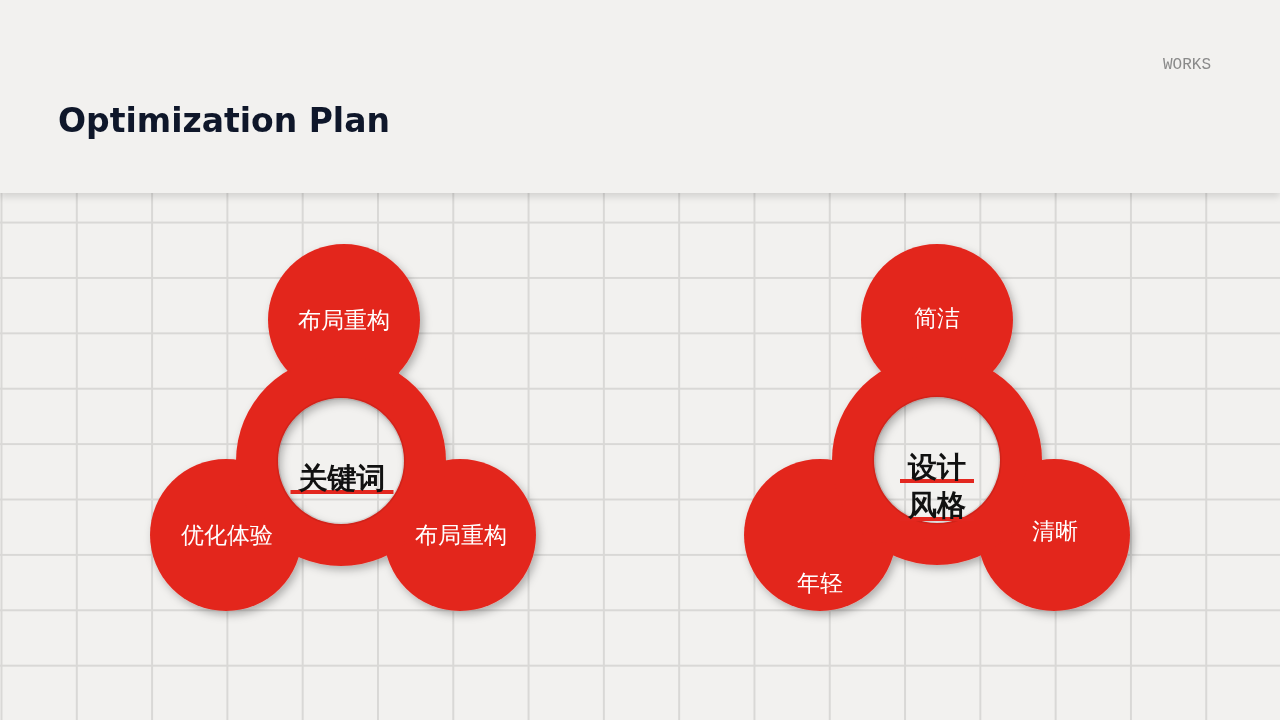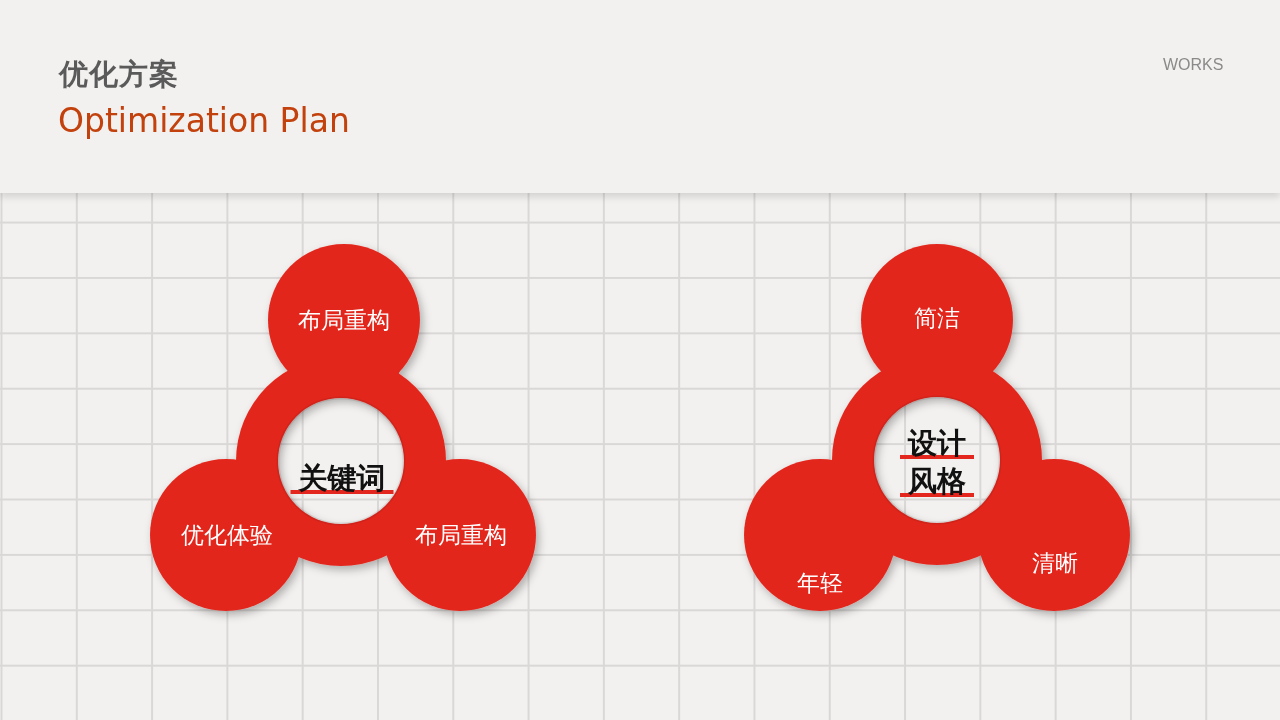--- a/index.html
+++ b/index.html
@@ -18,27 +18,27 @@
     background:#f2f1ef;
     box-shadow: 0 4px 7px rgba(0,0,0,0.13);
     z-index:2;
   }
   .title-cn {
     position:absolute; left:59px; top:55px;
     font-size:29px; font-weight:bold; color:#5a5a5a; letter-spacing:1px;
   }
   .title-en {
     position:absolute; left:58px; top:101px;
-    font-size:33px; font-weight:normal; color:#c2410c;
+    font-size:33px; font-weight:bold; color:#0f172a;
     font-family:"DejaVu Sans", sans-serif;
   }
   .works {
     position:absolute; left:1163px; top:56px;
     font-size:16px; color:#8a8a8a;
-    font-family:Liberation Sans, sans-serif;
+    font-family:Liberation Mono, monospace;
   }
   .diagram { position:absolute; z-index:1; }
   .diagram svg { position:absolute; left:0; top:0; overflow:visible; }
   .lobe-label {
     position:absolute; color:#ffffff; font-size:23px;
     white-space:nowrap; transform:translate(-50%,-50%);
   }
   .center-label {
     position:absolute; color:#111; font-weight:bold; font-size:29px;
     white-space:nowrap; transform:translate(-50%,-50%); text-align:center;
@@ -47,21 +47,20 @@
   .center-label .line .ul {
     position:absolute; left:-8px; right:-8px; bottom:3px; height:4px;
     background:#e3271f; z-index:-1;
   }
   .kw .ul { left:2px; right:2px; bottom:5px; height:3px; }
 </style>
 </head>
 <body>
 
 <div class="header">
-  <div class="title-cn">优化方案</div>
   <div class="title-en">Optimization Plan</div>
   <div class="works">WORKS</div>
 </div>
 
 <div class="diagram" style="left:0;top:0;width:640px;height:720px;font-family:Liberation Serif, serif;">
   <svg width="640" height="720">
     <defs>
       <filter id="sh1" x="-20%" y="-20%" width="140%" height="140%">
         <feDropShadow dx="3" dy="4" stdDeviation="4" flood-color="#000" flood-opacity="0.28"></feDropShadow>
       </filter>
@@ -110,18 +109,18 @@
         <circle cx="937" cy="460" r="105"></circle>
         <path d="M885 370 Q895 410 875 440 L995 440 Q980 410 993 370 Z"></path>
         <path d="M845 462 Q885 470 895 445 L925 540 Q885 545 865 540 Z"></path>
         <path d="M1028 462 Q990 470 980 445 L948 540 Q990 545 1010 540 Z"></path>
       </g>
     </g>
     <circle cx="937" cy="460" r="63" fill="none" stroke="rgba(0,0,0,0.08)" stroke-width="3"></circle>
   </svg>
   <div class="lobe-label" style="left:937px;top:318px;">简洁</div>
   <div class="lobe-label" style="left:820px;top:535px;margin-top:48px;">年轻</div>
-  <div class="lobe-label" style="left:1055px;top:563px;">清晰</div>
-  <div class="center-label" style="left:937px;top:462px;">
+  <div class="lobe-label" style="left:1055px;top:531px;">清晰</div>
+  <div class="center-label" style="left:937px;top:486px;">
     <span class="line"><span class="ul"></span><span>设计</span></span>
     <span class="line"><span class="ul"></span><span>风格</span></span>
   </div>
 </div>
 
 </body></html>

